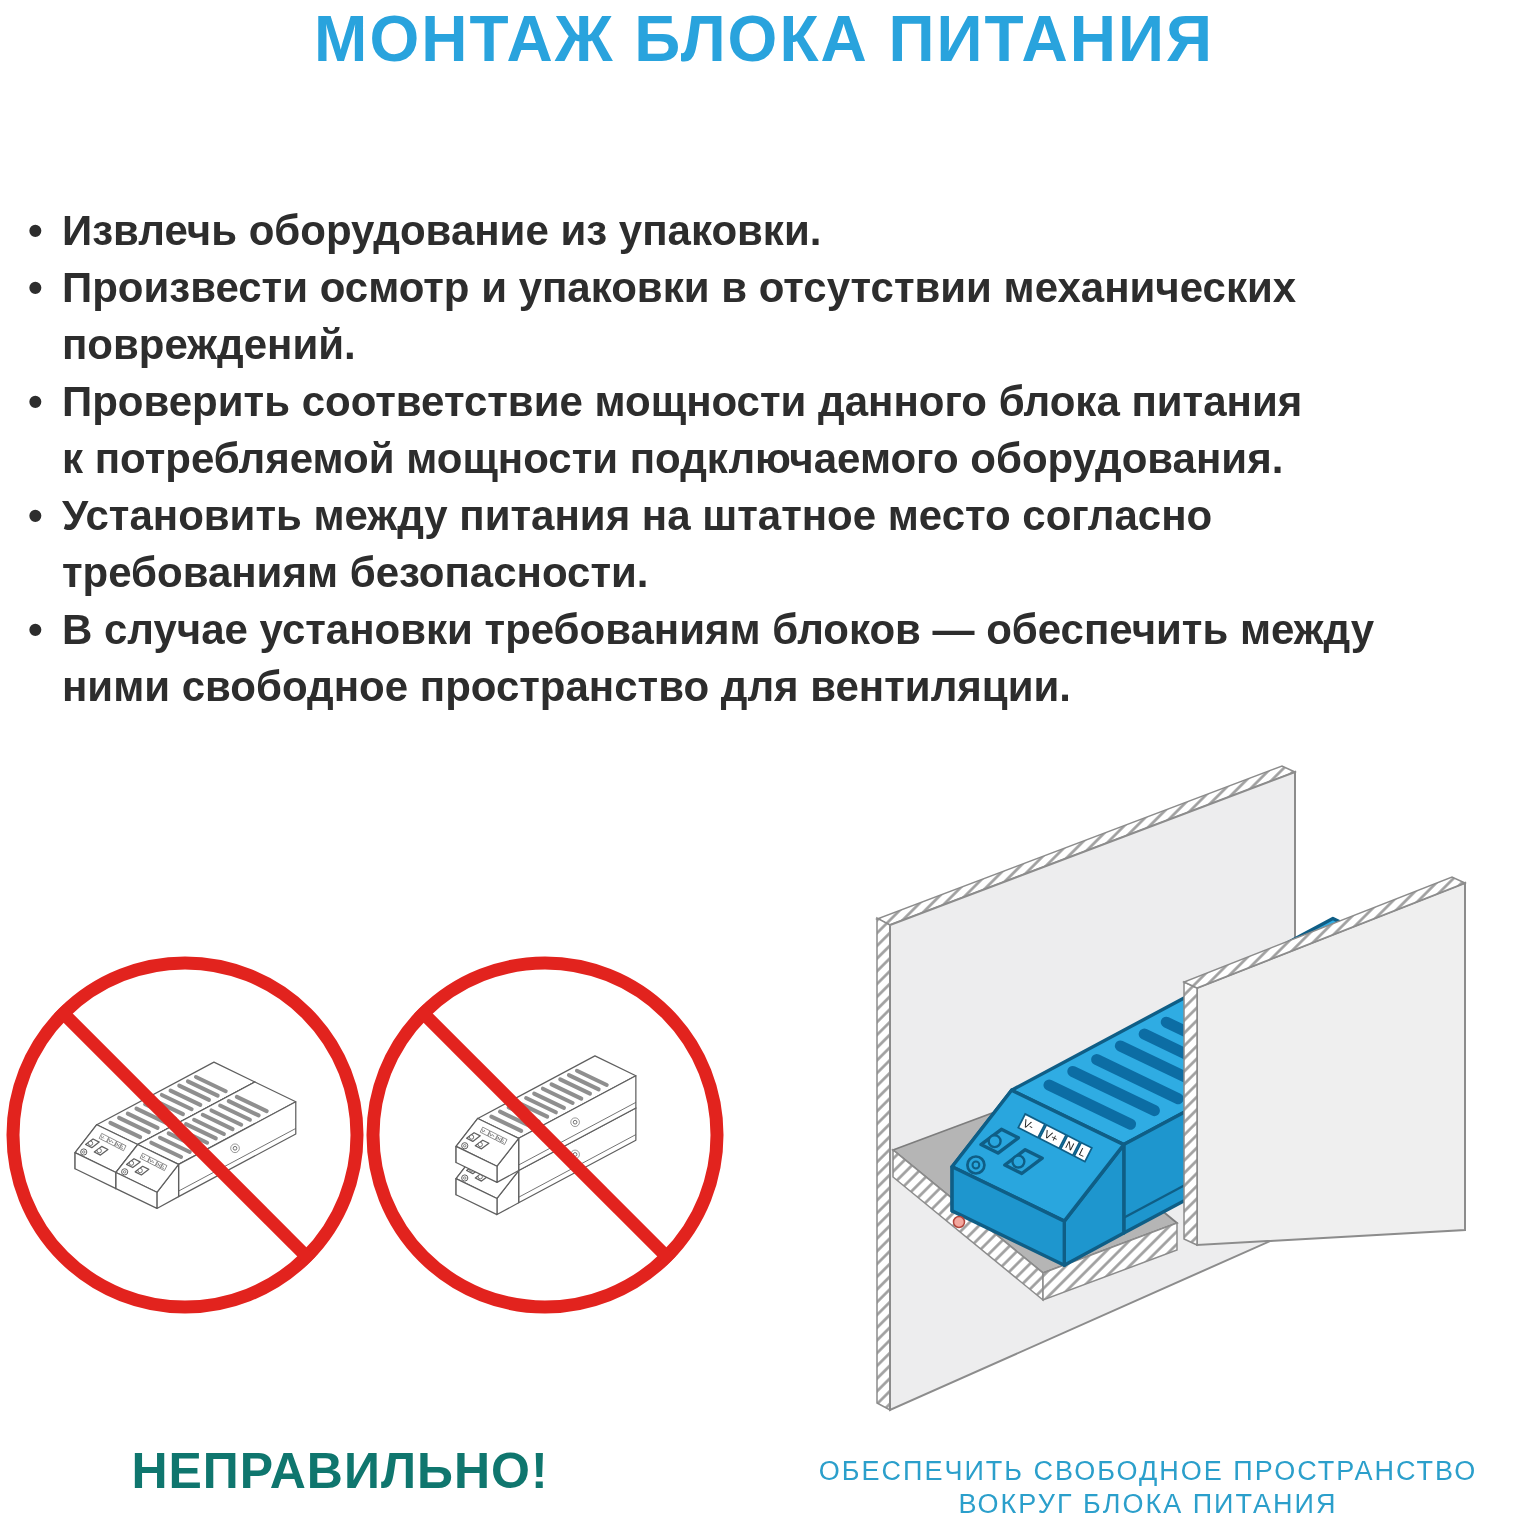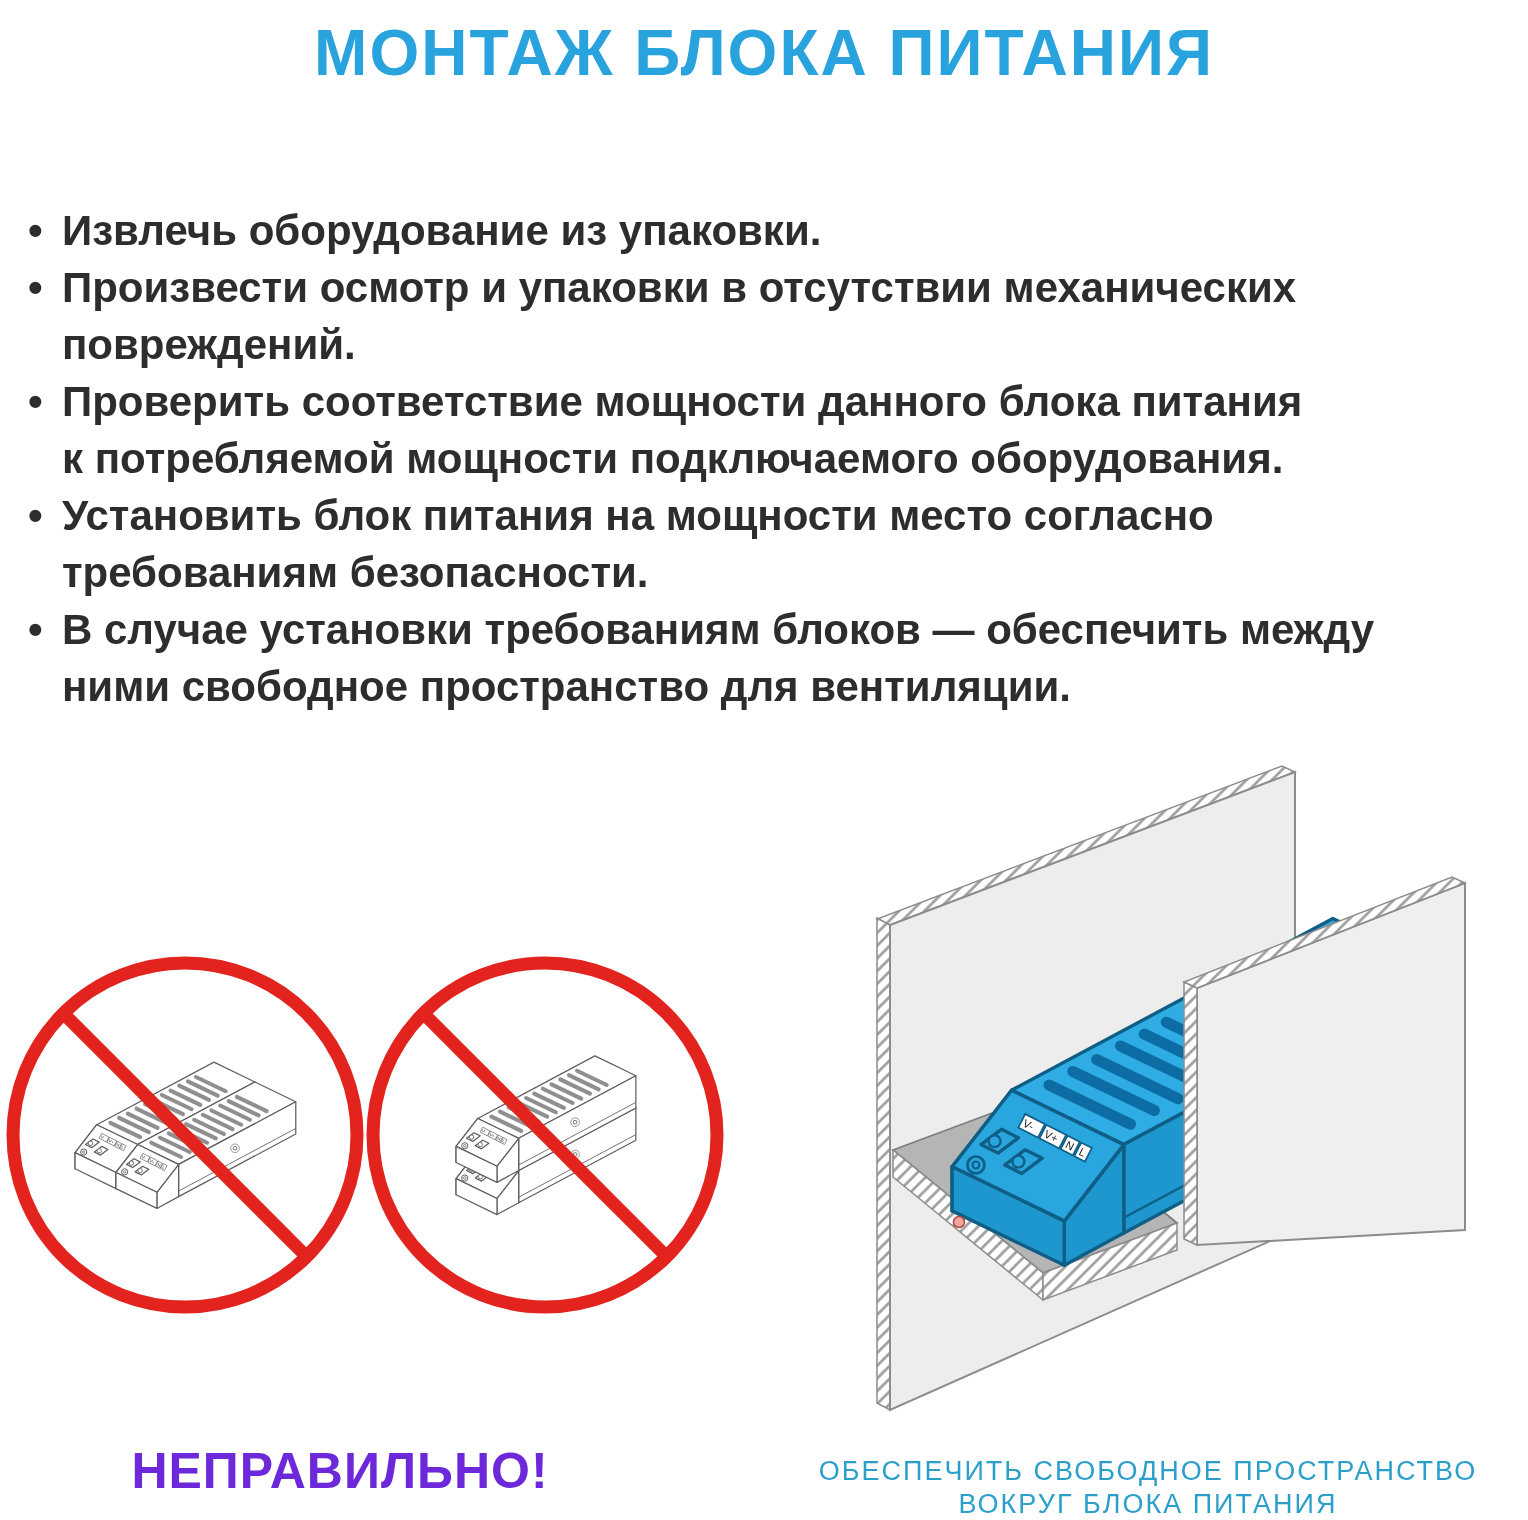--- a/index.html
+++ b/index.html
@@ -1,26 +1,26 @@
 <!DOCTYPE html>
 <html><head>
 <meta charset="utf-8">
 <style>
   html,body{margin:0;padding:0;background:#fff;}
   .page{position:relative;width:1528px;height:1520px;background:#ffffff;
         font-family:"Liberation Sans",sans-serif;overflow:hidden;}
-  .title{position:absolute;top:16px;left:0;width:100%;margin:0;text-align:center;
+  .title{position:absolute;top:2px;left:0;width:100%;margin:0;text-align:center;
          font-size:64px;font-weight:bold;letter-spacing:2px;color:#29A3DD;}
   .instructions{position:absolute;top:202px;left:26px;width:1480px;margin:0;padding:0;
                 list-style:none;font-size:42px;line-height:57px;color:#2d2d2d;}
   .instructions li{position:relative;padding-left:36px;white-space:pre-line;font-weight:bold;}
   .instructions li::before{content:"\2022";position:absolute;left:2px;top:0;color:#2d2d2d;}
   .diagram{position:absolute;top:760px;left:0;width:1528px;height:700px;}
   .wrong-label{position:absolute;top:1442px;left:40px;width:600px;margin:0;text-align:center;
-               font-size:50px;font-weight:bold;letter-spacing:1px;color:#6d28d9;}
+               font-size:50px;font-weight:bold;letter-spacing:1px;color:#0f766e;}
   .correct-caption{position:absolute;top:1447px;left:770px;width:740px;margin:8px;text-align:center;
                font-size:27px;line-height:33px;letter-spacing:2px;color:#2B9FCB;white-space:pre-line;}
   
   .psu-line{--top:#ffffff;--side:#ffffff;--cover:#ffffff;--ln:#5f5f5f;--slot:#8f8f8f;--tfill:#ffffff;}
   .psu-blue{--top:#2FACE3;--side:#1E96CE;--cover:#29A6DE;--ln:#0F5E86;--slot:#0C6DA4;--tfill:#29A6DE;}
   .psu-geo polygon,.psu-geo path{stroke-width:2;stroke-linejoin:round;}
   .psu-geo .slot{stroke:var(--slot);stroke-width:6.5;stroke-linecap:round;fill:none;}
   .psu-geo .tab{fill:#ffffff;stroke:var(--ln);stroke-width:1;}
   .psu-geo text{font-family:"Liberation Sans",sans-serif;font-size:6.5px;fill:#1b1b1b;}
   .panel-face{fill:#EFEFEF;stroke:#8c8c8c;stroke-width:2;}
@@ -36,21 +36,21 @@
 <div class="page">
 
   <h1 class="title">МОНТАЖ БЛОКА ПИТАНИЯ</h1>
 
   <ul class="instructions">
     <li>Извлечь оборудование из упаковки.</li>
     <li>Произвести осмотр и упаковки в отсутствии механических
 повреждений.</li>
     <li>Проверить соответствие мощности данного блока питания
 к потребляемой мощности подключаемого оборудования.</li>
-    <li>Установить блок питания на мощности место согласно
+    <li>Установить между питания на штатное место согласно
 требованиям безопасности.</li>
     <li>В случае установки требованиям блоков — обеспечить между
 ними свободное пространство для вентиляции.</li>
   </ul>
 
   <svg class="diagram" viewBox="0 0 1528 700">
     <defs>
       <pattern id="hatch" patternUnits="userSpaceOnUse" width="9" height="9" patternTransform="rotate(45)">
         <rect width="9" height="9" fill="#ffffff"></rect>
         <line x1="4.5" y1="0" x2="4.5" y2="9" stroke="#9b9b9b" stroke-width="2.6"></line>

